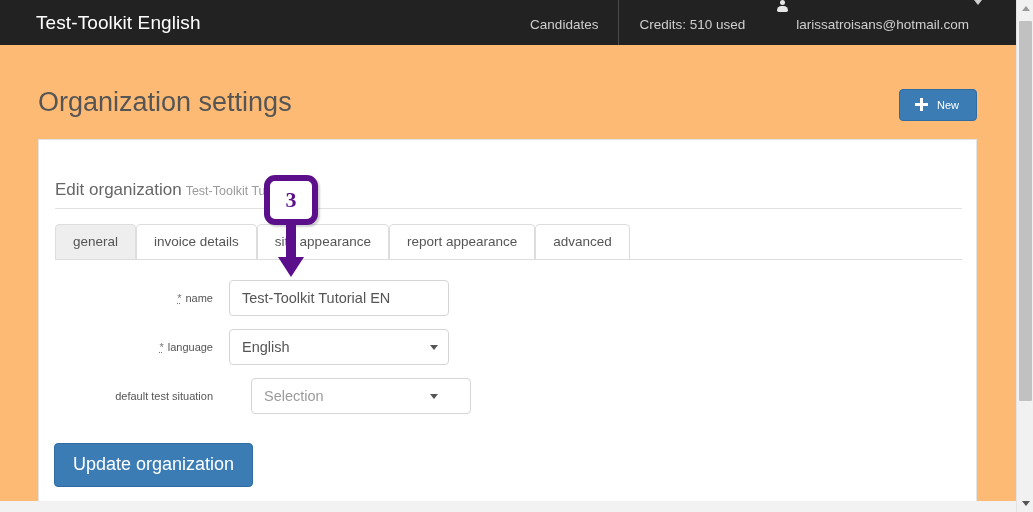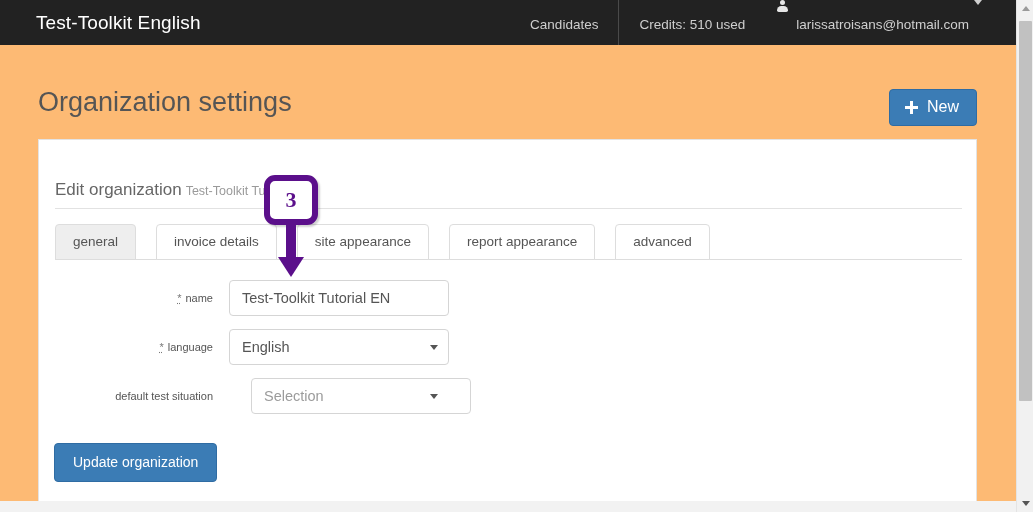--- a/index.html
+++ b/index.html
@@ -118,21 +118,21 @@
     white-space: nowrap;
   }
 
   .btn-new {
     position: absolute;
     right: 39px; top: 44px;
     background: #3b7cb5;
     border: 1px solid #2f6ca3;
     border-radius: 4px;
     color: #ffffff;
-    font-size: 16px;
+    font-size: 11px;
     padding: 8px 17px 9px 15px;
     cursor: pointer;
     display: flex;
     align-items: center;
     gap: 9px;
     font-family: "Liberation Sans", sans-serif;
   }
   .plus-icon {
     display: inline-block;
     position: relative;
@@ -195,21 +195,21 @@
     align-items: flex-end;
   }
   .tab {
     font-size: 13.5px;
     color: #555555;
     background: #ffffff;
     border: 1px solid #dddddd;
     border-bottom: 1px solid #dddddd;
     border-radius: 4px 4px 0 0;
     padding: 9px 17px 9px 17px;
-    margin-right: 20px;
+    margin-right: 0;
     position: relative;
     bottom: -1px;
     cursor: pointer;
     white-space: nowrap;
     line-height: 16px;
   }
   .tab.active {
     background: #eeeeee;
     color: #555555;
     border-color: #dddddd;
@@ -274,21 +274,21 @@
     pointer-events: none;
   }
 
   .btn-update {
     margin-left: 15px;
     margin-top: 16px;
     background: #3b7cb5;
     border: 1px solid #2f6ca3;
     border-radius: 4px;
     color: #ffffff;
-    font-size: 14px;
+    font-size: 18px;
     padding: 10px 18px 11px 18px;
     cursor: pointer;
     font-family: "Liberation Sans", sans-serif;
   }
 
   
   .annot {
     position: absolute;
     left: 264px; top: 130px;
     width: 54px;

